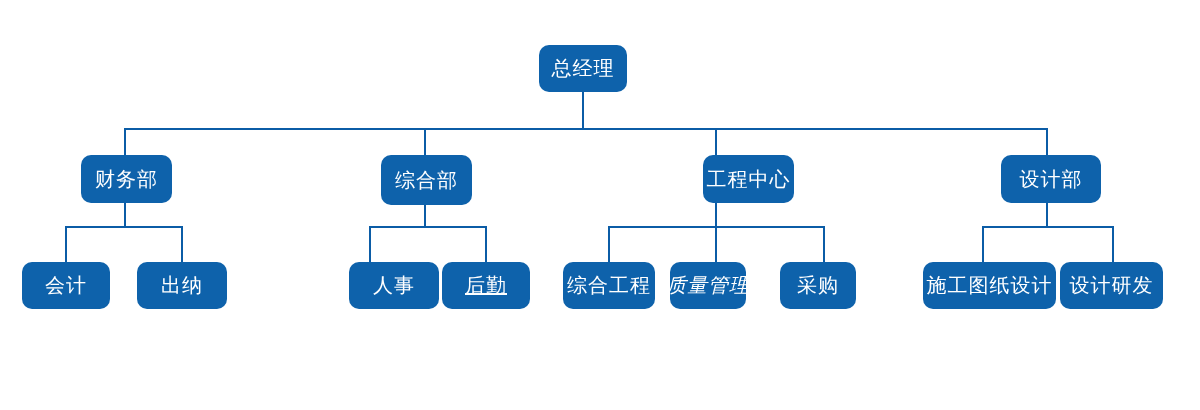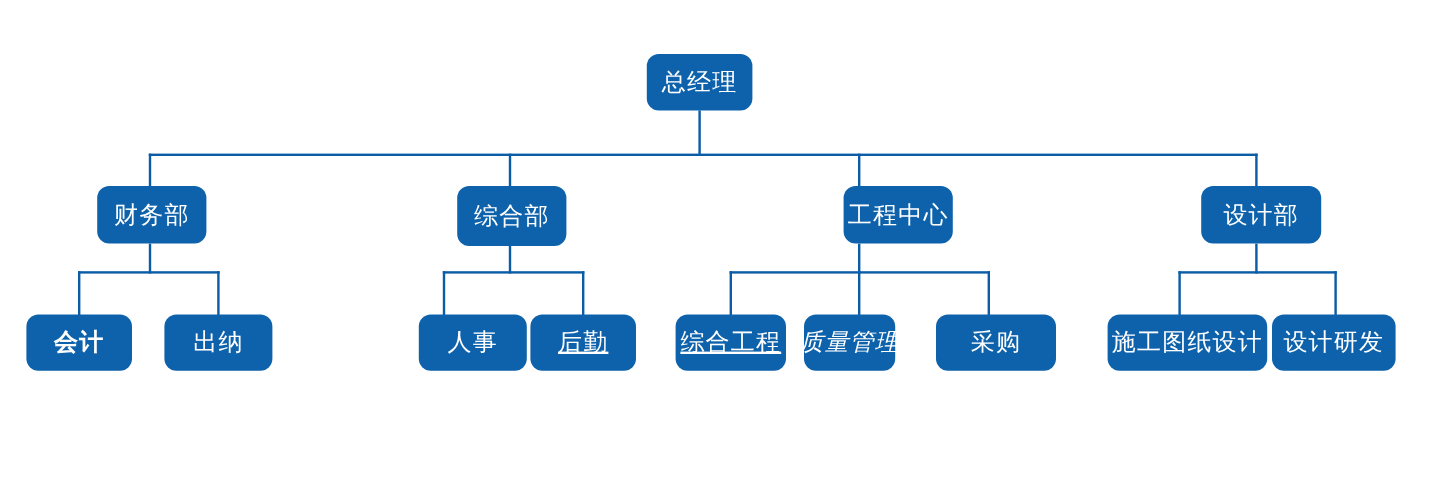--- a/index.html
+++ b/index.html
@@ -35,27 +35,27 @@
   }
   .vline { width: 2px; }
   .hline { height: 2px; }
 
   
   .n-root  { left: 539px;  top: 45px;  width: 88px;  height: 47px; }
   .n-l2-0  { left: 81px;   top: 155px; width: 91px;  height: 48px; }
   .n-l2-1  { left: 381px;  top: 155px; width: 91px;  height: 50px; }
   .n-l2-2  { left: 671px;  top: 155px; width: 91px;  height: 48px; margin-left: 32px; }
   .n-l2-3  { left: 1001px; top: 155px; width: 100px;  height: 48px; }
-  .n-l3-0  { left: 22px;   top: 262px; width: 88px;  height: 47px; font-weight: bold; }
+  .n-l3-0  { left: 22px;   top: 262px; width: 88px;  height: 47px; }
   .n-l3-1  { left: 137px;  top: 262px; width: 90px;  height: 47px; }
   .n-l3-2  { left: 325px;  top: 262px; width: 90px;  height: 47px; margin-left: 24px; }
   .n-l3-3  { left: 442px;  top: 262px; width: 88px;  height: 47px; text-decoration: underline; }
-  .n-l3-4  { left: 563px;  top: 262px; width: 92px;  height: 47px; text-decoration: underline; }
+  .n-l3-4  { left: 563px;  top: 262px; width: 92px;  height: 47px; }
   .n-l3-5  { left: 670px;  top: 262px; width: 76px;  height: 47px; font-style: italic; }
-  .n-l3-6  { left: 780px;  top: 262px; width: 100px;  height: 47px; }
+  .n-l3-6  { left: 780px;  top: 262px; width: 76px;  height: 47px; }
   .n-l3-7  { left: 923px;  top: 262px; width: 133px; height: 47px; }
   .n-l3-8  { left: 1060px; top: 262px; width: 103px; height: 47px; }
 
   
   .c-root-drop   { left: 582px;  top: 92px;  height: 38px; }
   .c-bus1        { left: 124px;  top: 128px; width: 924px; }
   .c-l2-drop-0   { left: 124px;  top: 128px; height: 28px; }
   .c-l2-drop-1   { left: 424px;  top: 128px; height: 28px; }
   .c-l2-drop-2   { left: 715px;  top: 128px; height: 28px; }
   .c-l2-drop-3   { left: 1046px; top: 128px; height: 28px; }

